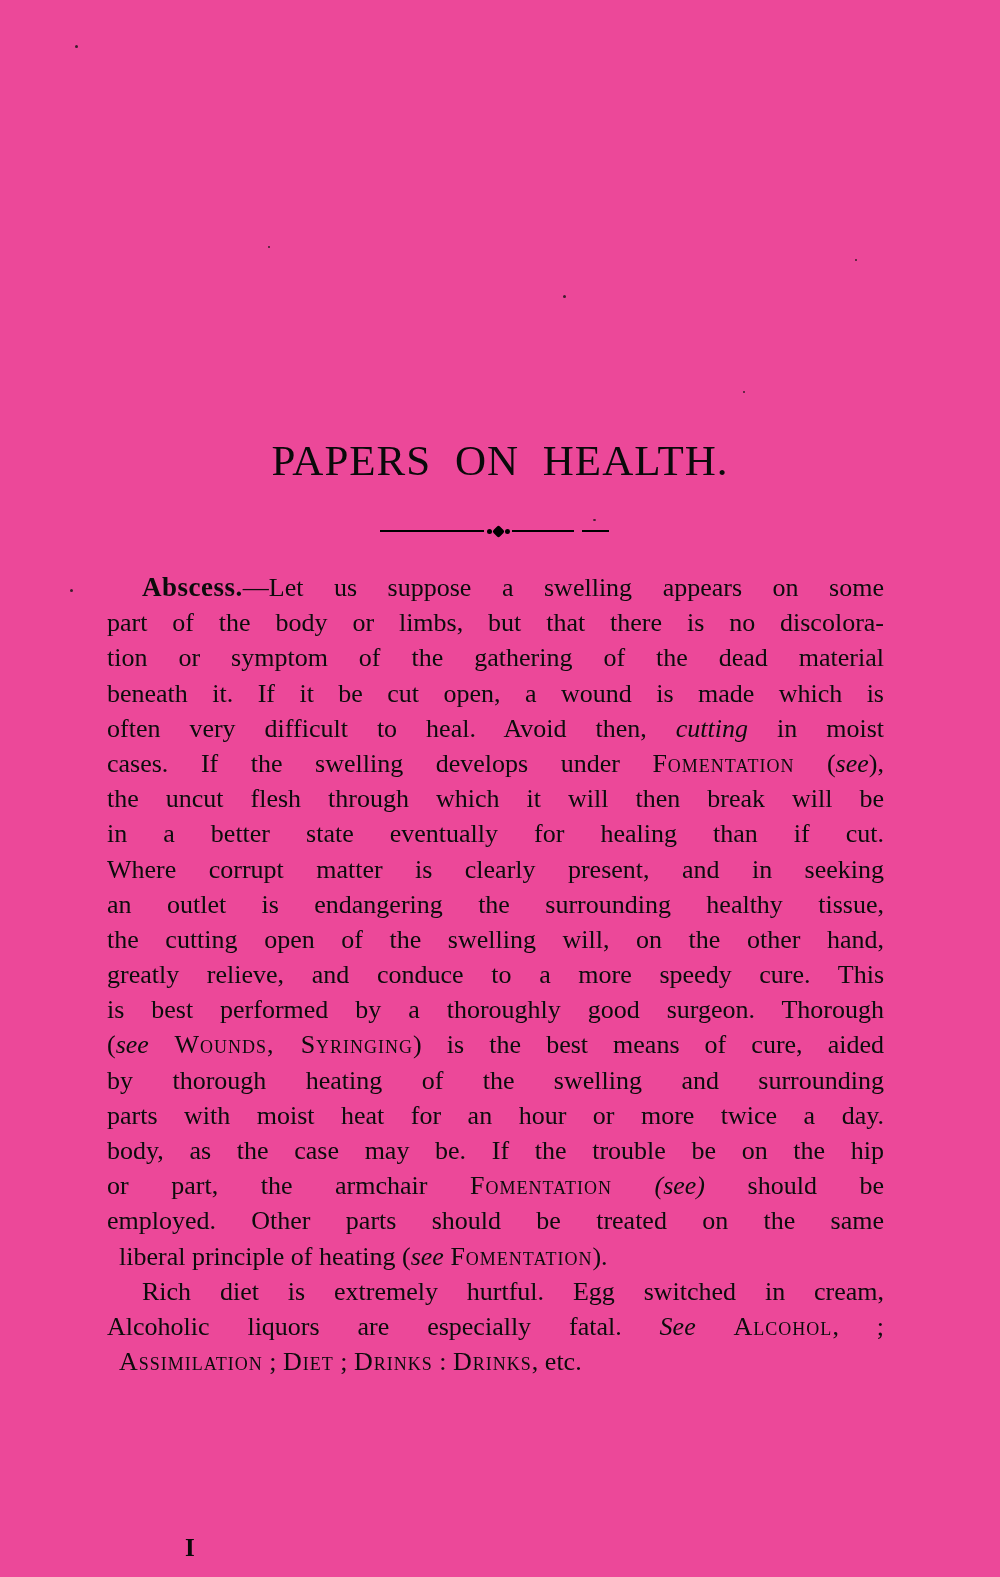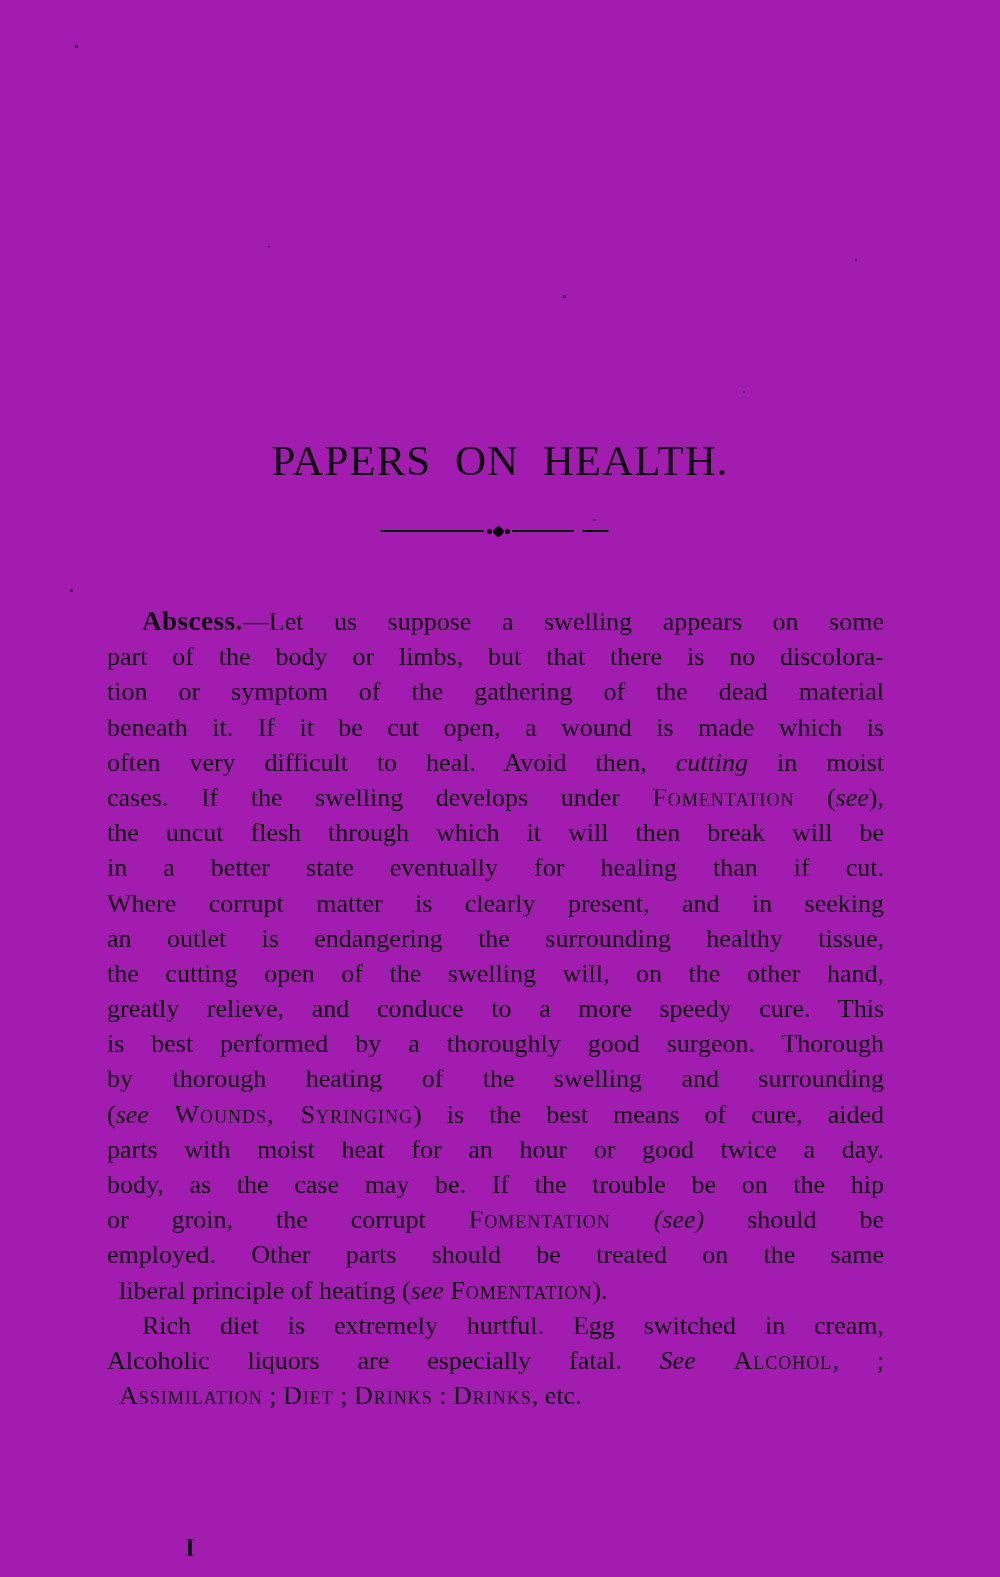--- a/index.html
+++ b/index.html
@@ -1,19 +1,19 @@
 <!DOCTYPE html>
 <html><head>
 <meta charset="utf-8">
 <style>
   html,body{margin:0;padding:0;background:#ffffff;}
   .page{
     position:relative;
     width:1000px;height:1577px;
-    background:#a21caf;
+    background:#ec4899;
     color:#0c0c0c;
     font-family:"Liberation Serif","DejaVu Serif",serif;
     overflow:hidden;
   }
   .title{
     position:absolute;top:436px;left:0;width:1000px;
     margin:0;text-align:center;
     font-size:43px;font-weight:400;
     letter-spacing:1px;word-spacing:12px;
     color:#0a0a0a;
@@ -25,21 +25,21 @@
   .rl{height:2px;background:#000;}
   .rl.left{width:104px;}
   .rl.right{width:62px;}
   .rl.dash{width:27px;}
   .gapseg{width:8px;height:2px;}
   .orn{display:flex;align-items:center;justify-content:center;width:28px;}
   .orn i{display:block;background:#000;border-radius:50%;}
   .orn .d1,.orn .d3{width:5px;height:5px;margin:0 1px;}
   .orn .d2{width:9px;height:9px;margin:0 1px;transform:rotate(45deg);border-radius:2px;}
   .body-text{
-    position:absolute;left:107px;top:604px;width:777px;
+    position:absolute;left:107px;top:570px;width:777px;
     font-size:26px;line-height:35.2px;
   }
   .ln{
     height:35.2px;
     text-align:justify;
     text-align-last:justify;
     white-space:nowrap;
   }
   .ln.last{text-align-last:left;margin-left:12px;}
   .indent{display:inline-block;width:35px;}
@@ -85,25 +85,25 @@
     <div class="ln"><span>beneath it.  If it be cut open, a wound is made which is</span></div>
     <div class="ln"><span>often very difficult to heal.  Avoid then, </span><span class="it">cutting</span><span> in moist</span></div>
     <div class="ln"><span>cases.  If the swelling develops under </span><span class="sc">Fomentation</span><span> (</span><span class="it">see</span><span>),</span></div>
     <div class="ln"><span>the uncut flesh through which it will then break will be</span></div>
     <div class="ln"><span>in a better state eventually for healing than if cut.</span></div>
     <div class="ln"><span>Where corrupt matter is clearly present, and in seeking</span></div>
     <div class="ln"><span>an outlet is endangering the surrounding healthy tissue,</span></div>
     <div class="ln"><span>the cutting open of the swelling will, on the other hand,</span></div>
     <div class="ln"><span>greatly relieve, and conduce to a more speedy cure.  This</span></div>
     <div class="ln"><span>is best performed by a thoroughly good surgeon.  Thorough</span></div>
+    <div class="ln"><span>(</span><span class="it">see</span><span class="sc"> Wounds, Syringing</span><span>) is the best means of cure, aided</span></div>
     <div class="ln"><span>by thorough heating of the swelling and surrounding</span></div>
-    <div class="ln"><span>(</span><span class="it">see</span><span class="sc"> Wounds, Syringing</span><span>) is the best means of cure, aided</span></div>
-    <div class="ln"><span>parts with moist heat for an hour or good twice a day.</span></div>
+    <div class="ln"><span>parts with moist heat for an hour or more twice a day.</span></div>
     <div class="ln"><span>body, as the case may be.  If the trouble be on the hip</span></div>
-    <div class="ln"><span>or groin, the corrupt </span><span class="sc">Fomentation</span><span class="it"> (see)</span><span> should be</span></div>
+    <div class="ln"><span>or part, the armchair </span><span class="sc">Fomentation</span><span class="it"> (see)</span><span> should be</span></div>
     <div class="ln"><span>employed.  Other parts should be treated on the same</span></div>
     <div class="ln last"><span>liberal principle of heating (</span><span class="it">see </span><span class="sc">Fomentation</span><span>).</span></div>
     <div class="ln"><span class="indent"></span><span>Rich diet is extremely hurtful.  Egg switched in cream,</span></div>
     <div class="ln"><span>Alcoholic liquors are especially fatal.   </span><span class="it">See </span><span class="sc">Alcohol</span><span>, ;</span></div>
     <div class="ln last"><span class="sc">Assimilation</span><span> ; </span><span class="sc">Diet</span><span> ; </span><span class="sc">Drinks</span><span> : </span><span class="sc">Drinks</span><span>, etc.</span></div>
   </div>
 
   <div class="sig">I</div>
 
   <i class="speck s1"></i>

